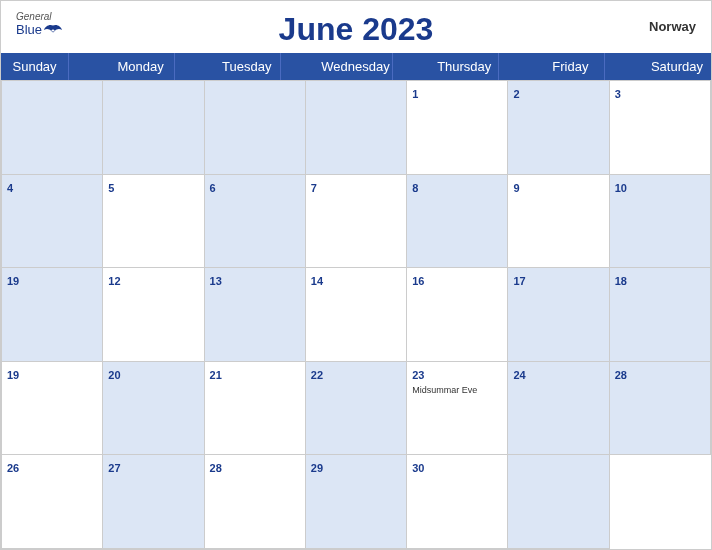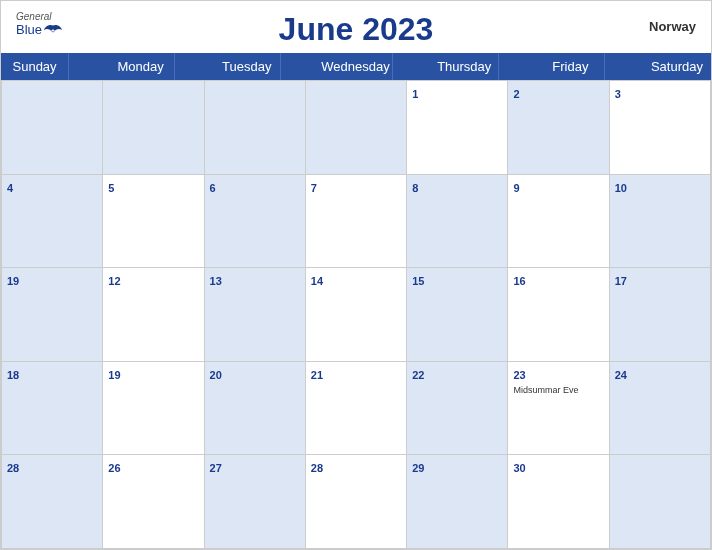--- a/index.html
+++ b/index.html
@@ -150,21 +150,20 @@
       <div class="calendar-cell cell-white"><span class="date-number">5</span></div>
       <div class="calendar-cell cell-shaded"><span class="date-number">6</span></div>
       <div class="calendar-cell cell-white"><span class="date-number">7</span></div>
       <div class="calendar-cell cell-shaded"><span class="date-number">8</span></div>
       <div class="calendar-cell cell-white"><span class="date-number">9</span></div>
       <div class="calendar-cell cell-shaded"><span class="date-number">10</span></div>
       <div class="calendar-cell cell-shaded"><span class="date-number">19</span></div>
       <div class="calendar-cell cell-white"><span class="date-number">12</span></div>
       <div class="calendar-cell cell-shaded"><span class="date-number">13</span></div>
       <div class="calendar-cell cell-white"><span class="date-number">14</span></div>
-      <div class="calendar-cell cell-shaded"><span class="date-number">15</span></div>
       <div class="calendar-cell cell-white"><span class="date-number">16</span></div>
       <div class="calendar-cell cell-shaded"><span class="date-number">17</span></div>
       <div class="calendar-cell cell-shaded"><span class="date-number">18</span></div>
       <div class="calendar-cell cell-white"><span class="date-number">19</span></div>
       <div class="calendar-cell cell-shaded"><span class="date-number">20</span></div>
       <div class="calendar-cell cell-white"><span class="date-number">21</span></div>
       <div class="calendar-cell cell-shaded"><span class="date-number">22</span></div>
       <div class="calendar-cell cell-white"><span class="date-number">23</span><div class="event-text">Midsummar Eve</div></div>
       <div class="calendar-cell cell-shaded"><span class="date-number">24</span></div>
       <div class="calendar-cell cell-shaded"><span class="date-number">28</span></div>

